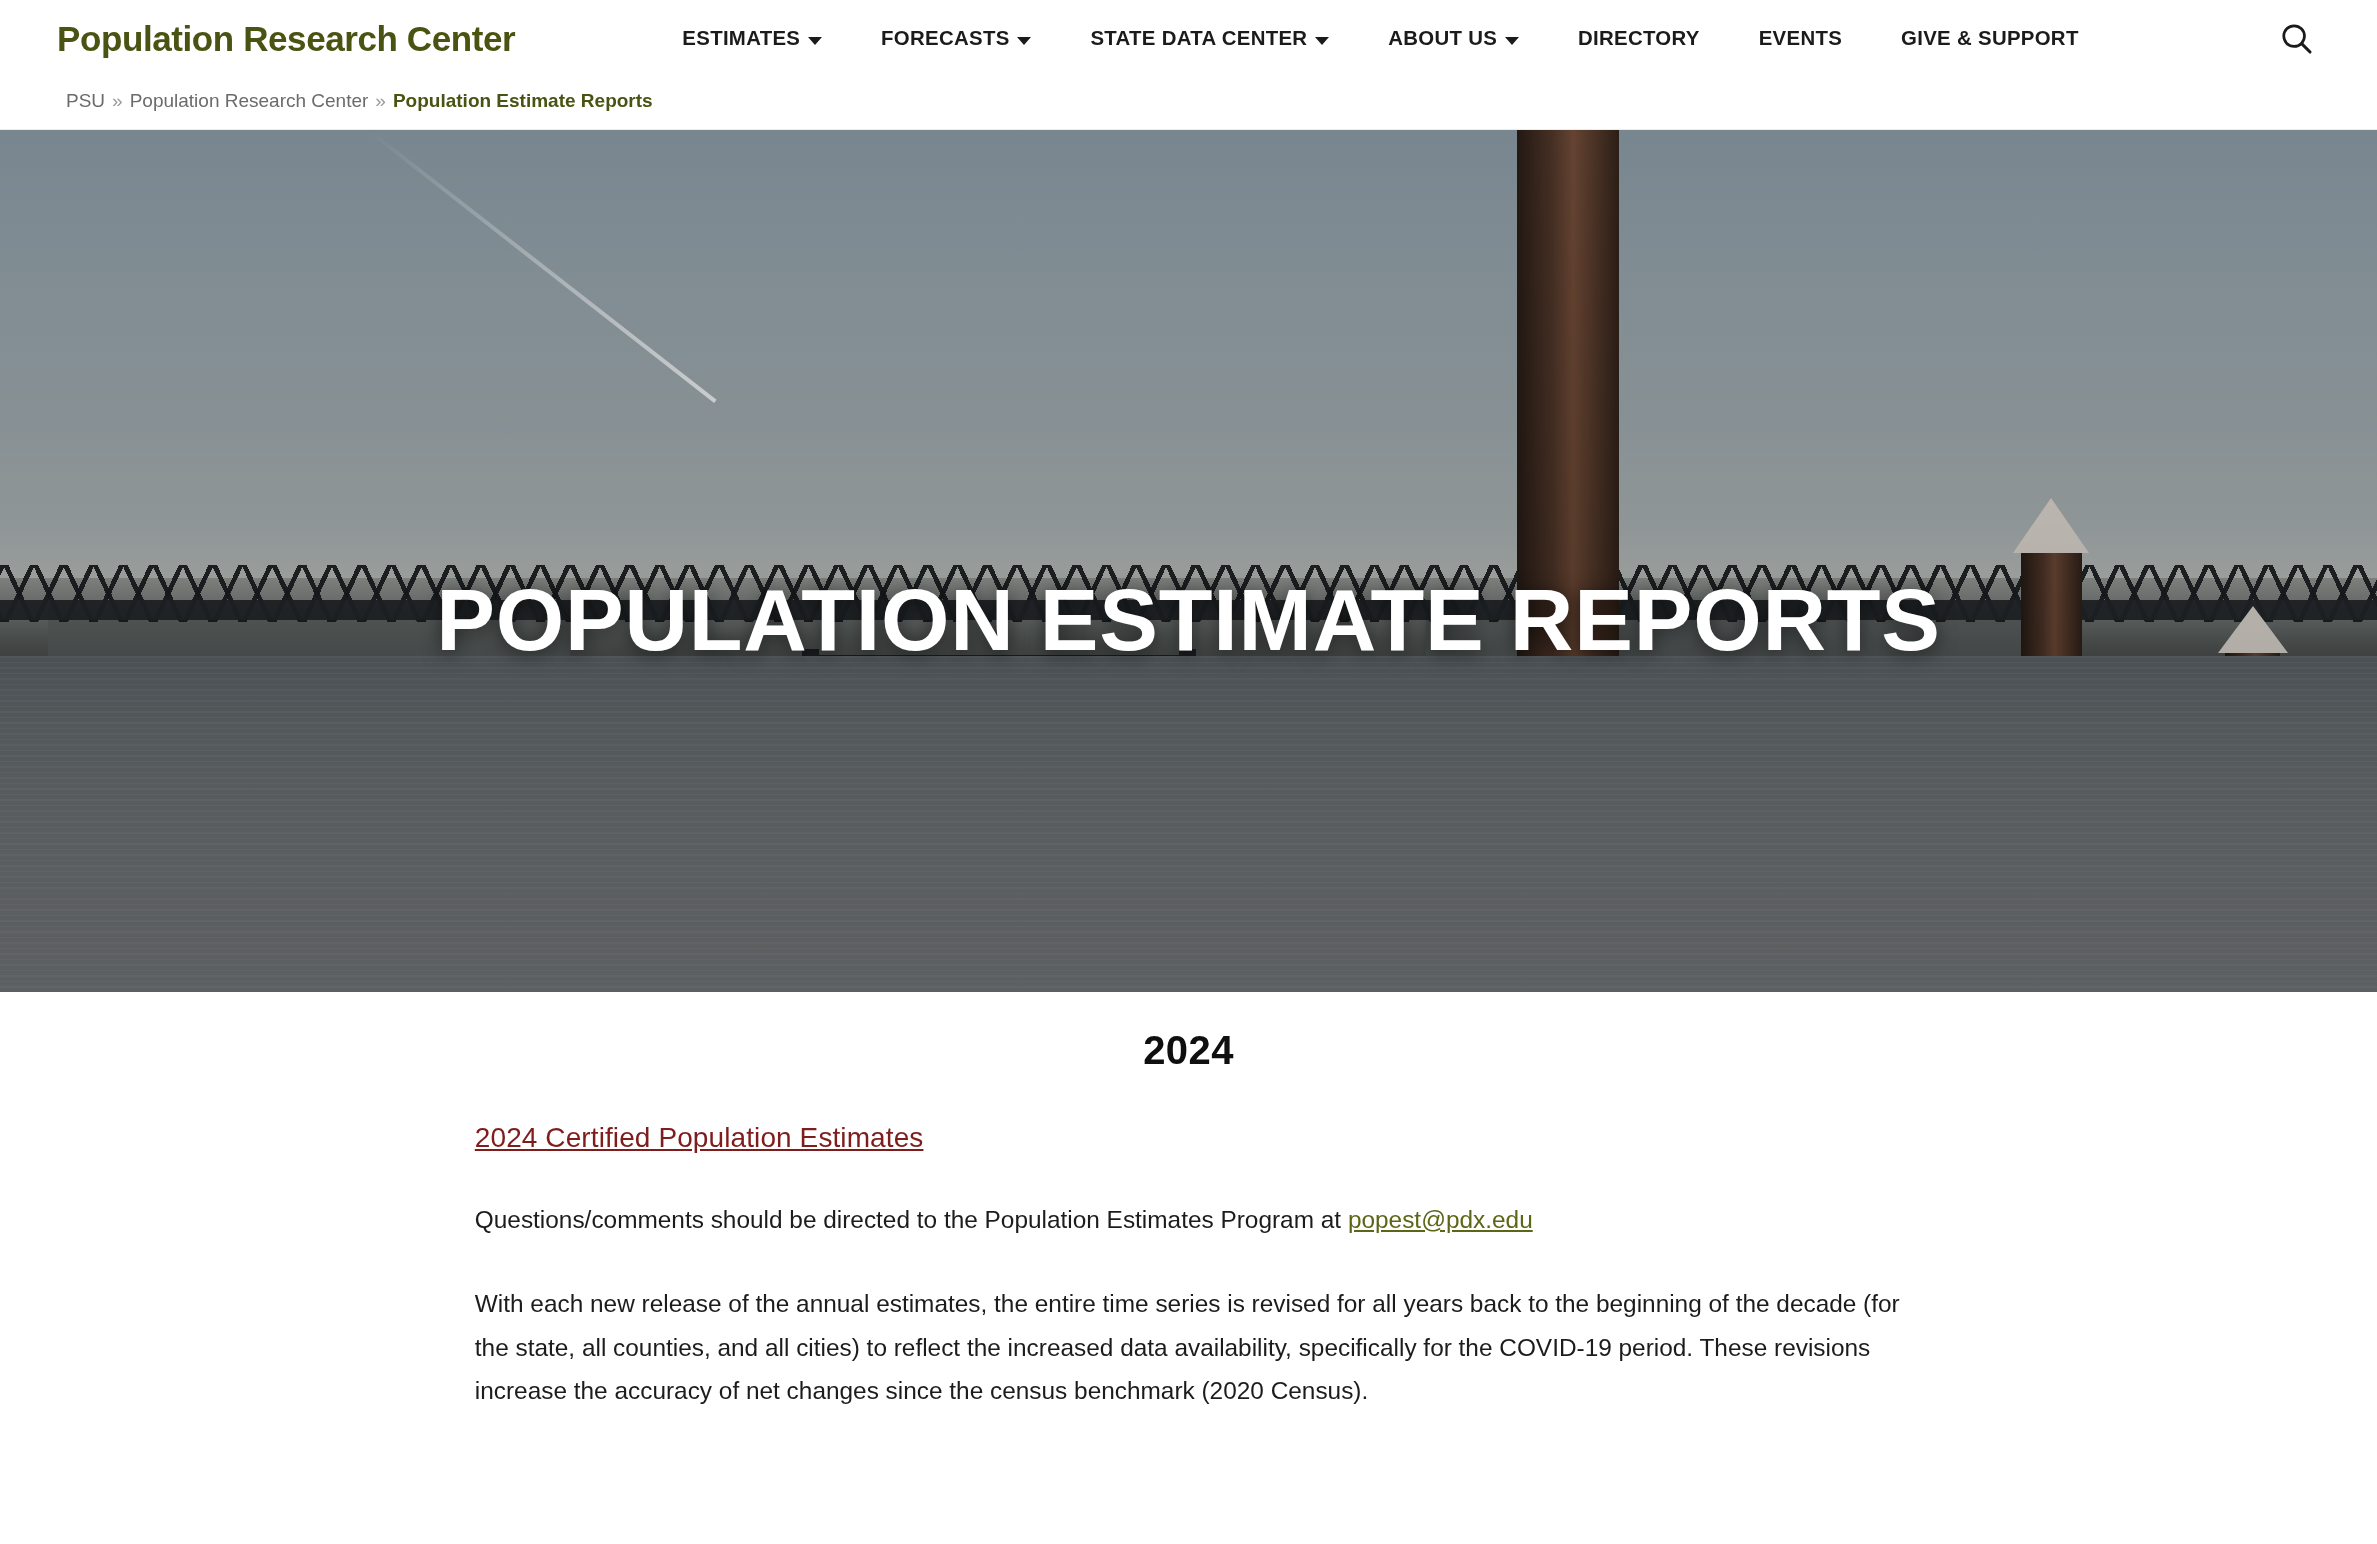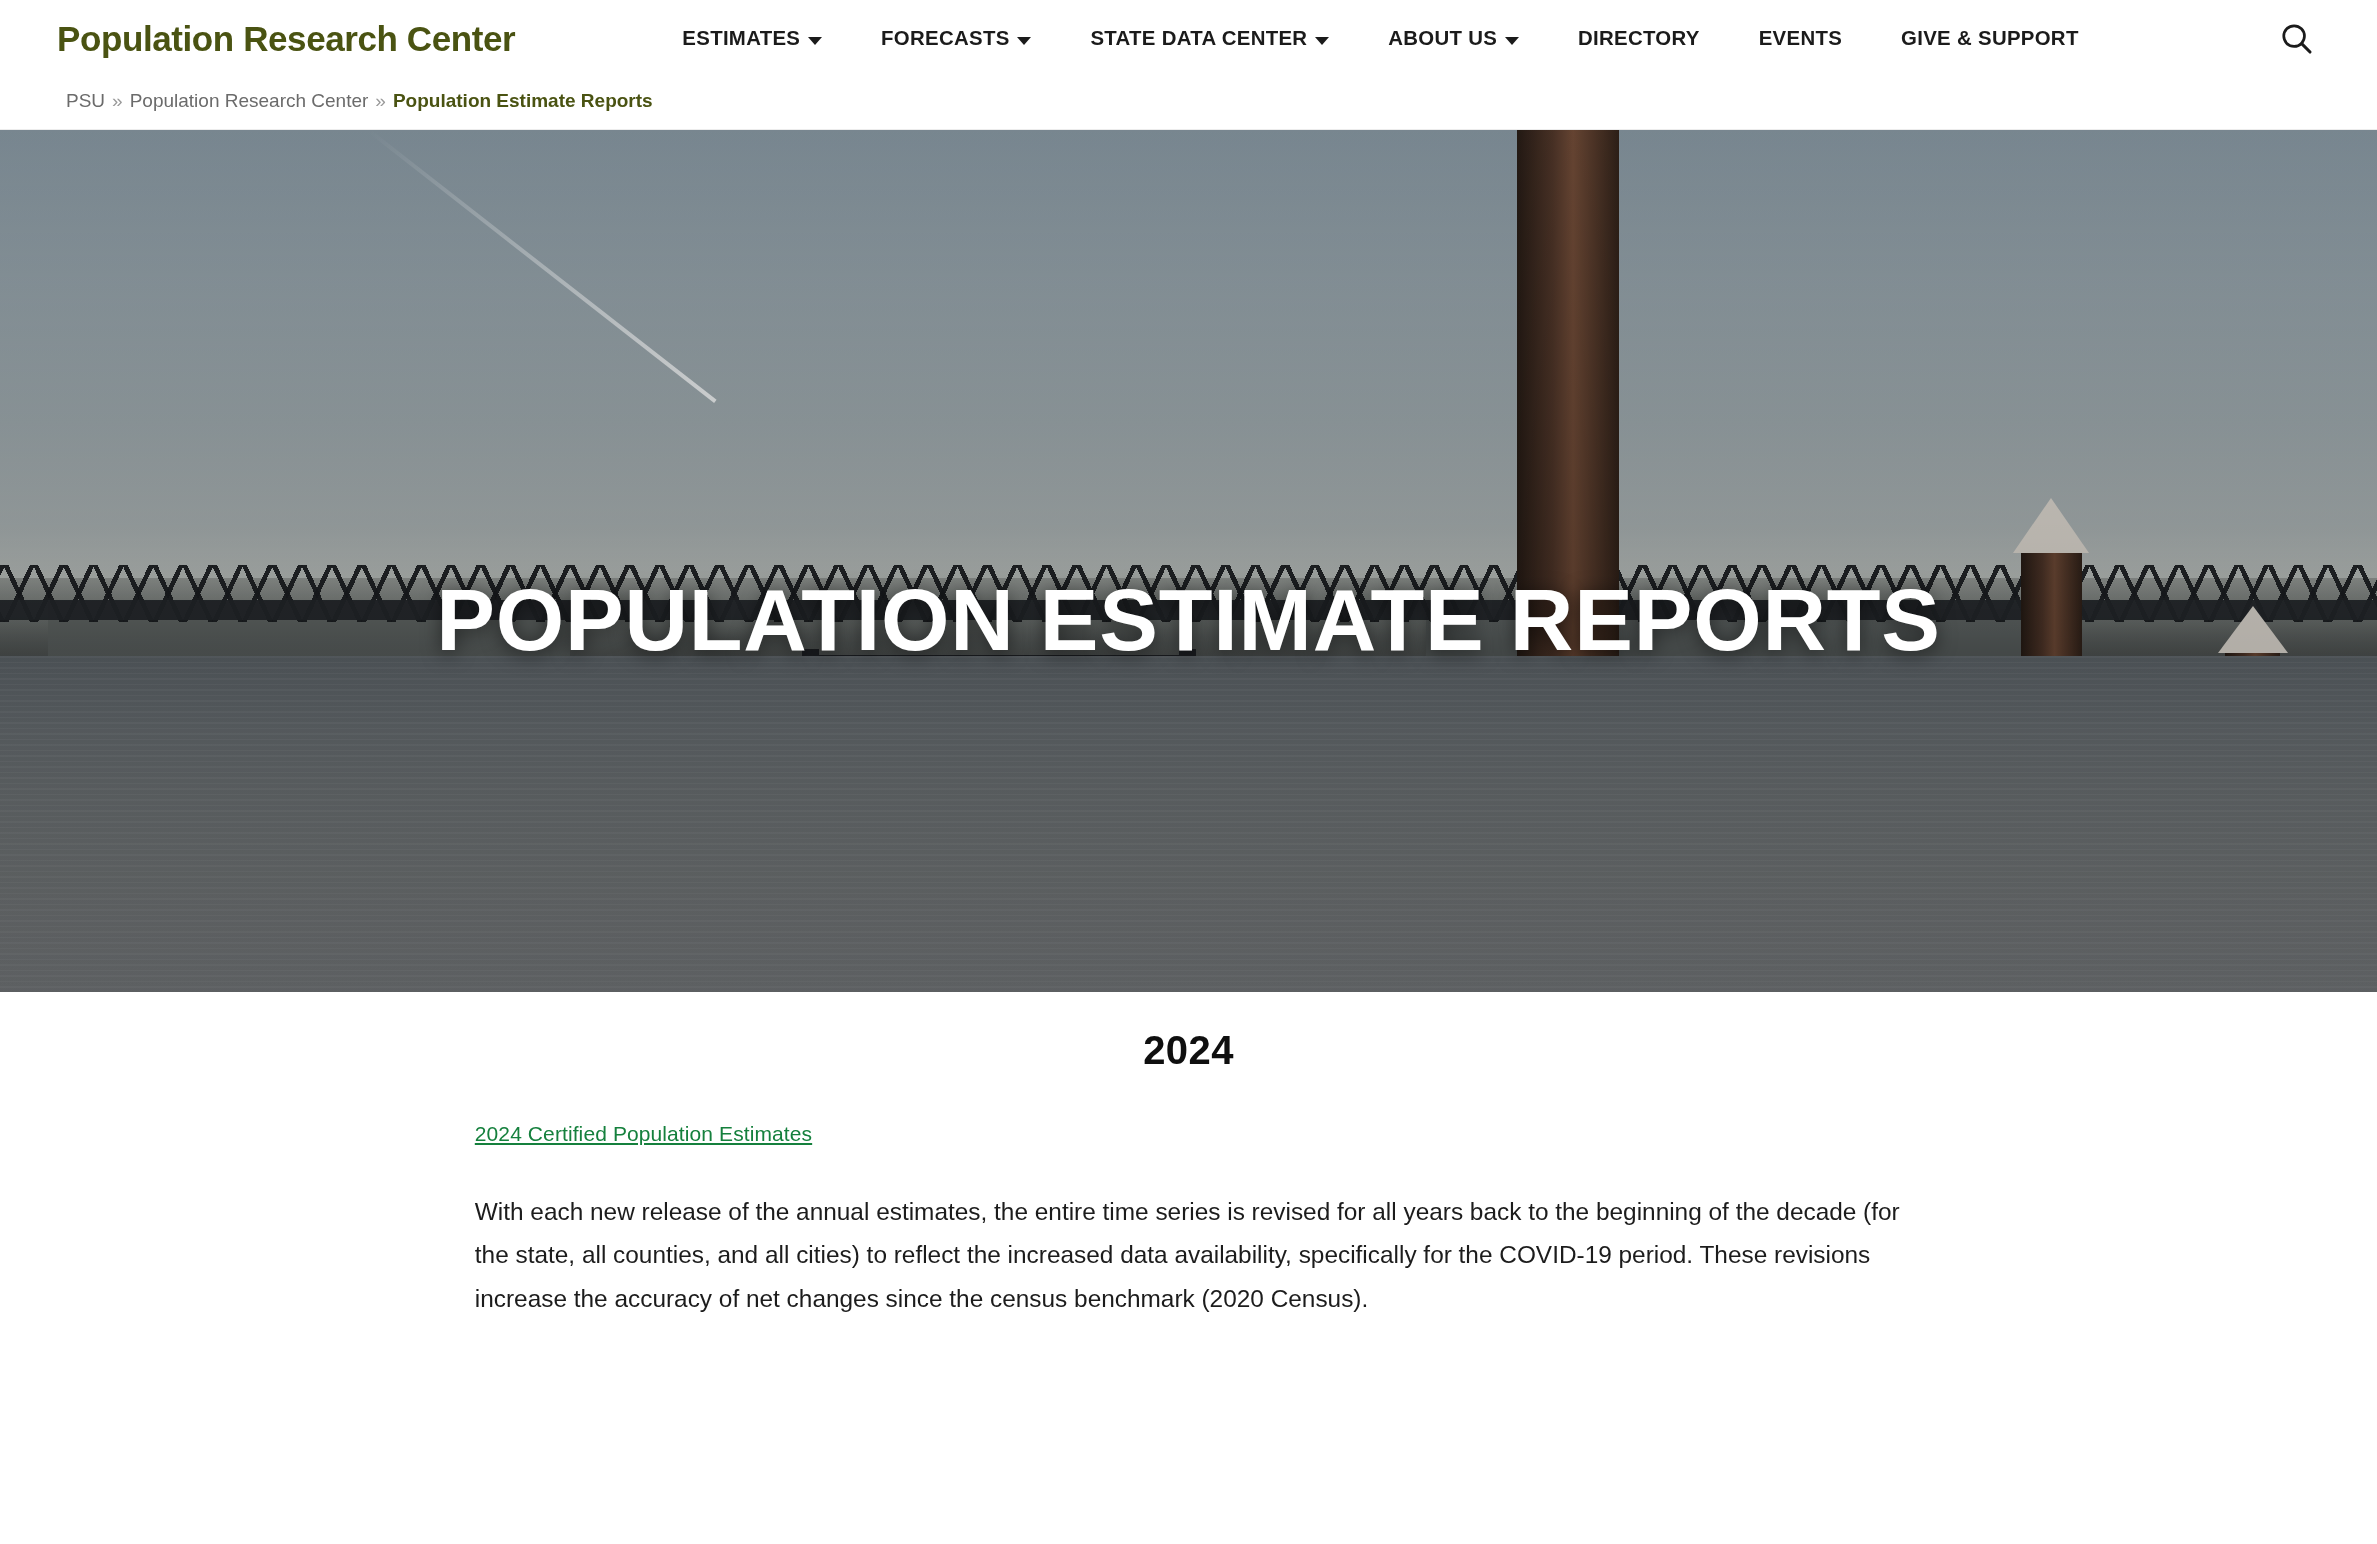--- a/index.html
+++ b/index.html
@@ -194,22 +194,22 @@
     letter-spacing: 0.4px;
     margin: 0 0 49px 0;
   }
   .body-col {
     width: 1462px;
     margin: 0 auto;
     padding-left: 17.3px;
   }
   .doc-link {
     display: block;
-    font-size: 21px;
-    color: #15803d;
+    font-size: 28px;
+    color: #7f1d1d;
     text-decoration: underline;
     margin-bottom: 44px;
     cursor: pointer;
     letter-spacing: 0.1px;
   }
   .para {
     font-size: 24.4px;
     color: #1c1c1c;
     line-height: 1.78;
     margin: 0 0 41px 0;
@@ -296,17 +296,20 @@
 
   <h1 class="hero-title">Population Estimate Reports</h1>
 </div>
 
 <div class="content">
   <h2 class="year-heading">2024</h2>
 
   <div class="body-col">
     <a class="doc-link">2024 Certified Population Estimates</a>
 
+    <p class="para">
+      <span>Questions/comments should be directed to the Population Estimates Program at </span><a>popest@pdx.edu</a>
+    </p>
 
     <p class="para">With each new release of the annual estimates, the entire time series is revised for all years back to the beginning of the decade (for the state, all counties, and all cities) to reflect the increased data availability, specifically for the COVID-19 period. These revisions increase the accuracy of net changes since the census benchmark (2020 Census).</p>
   </div>
 </div>
 
 
 </body></html>

